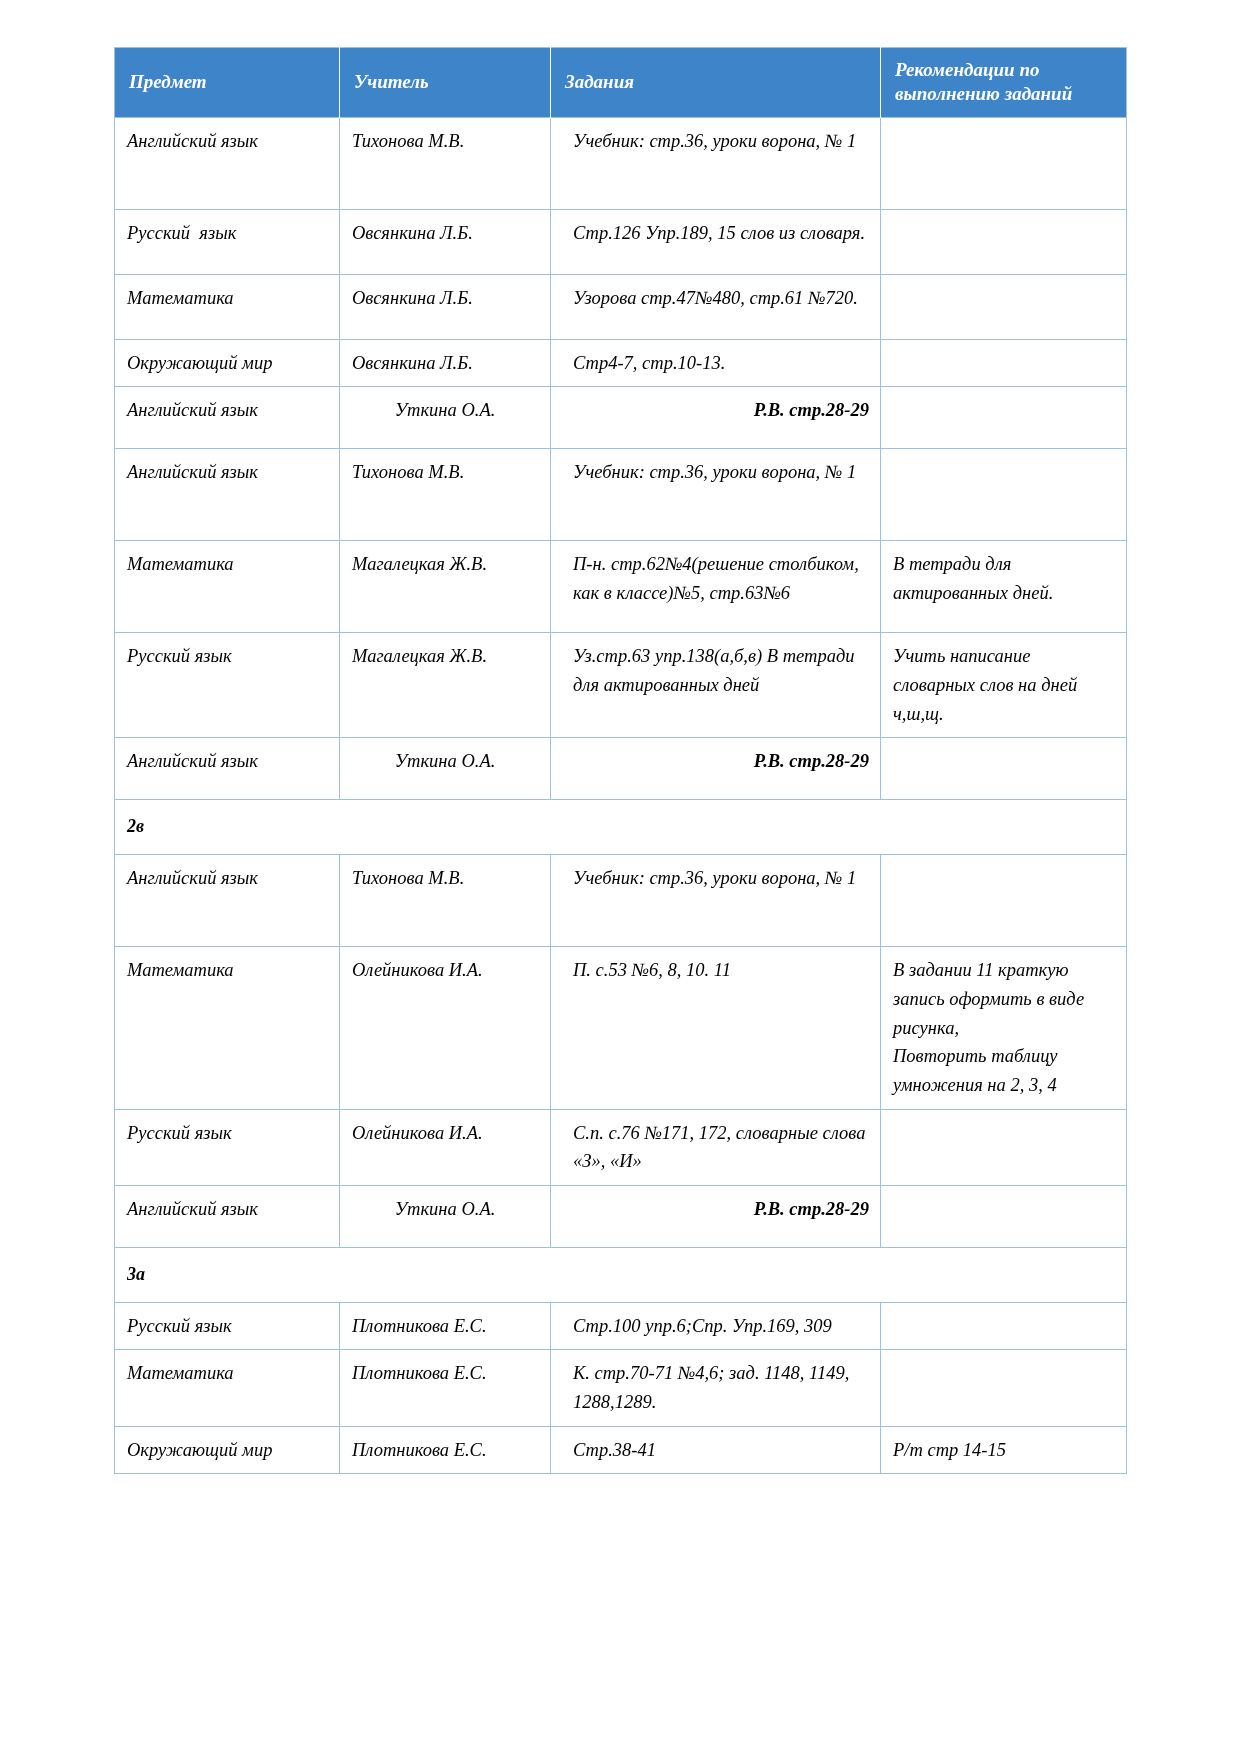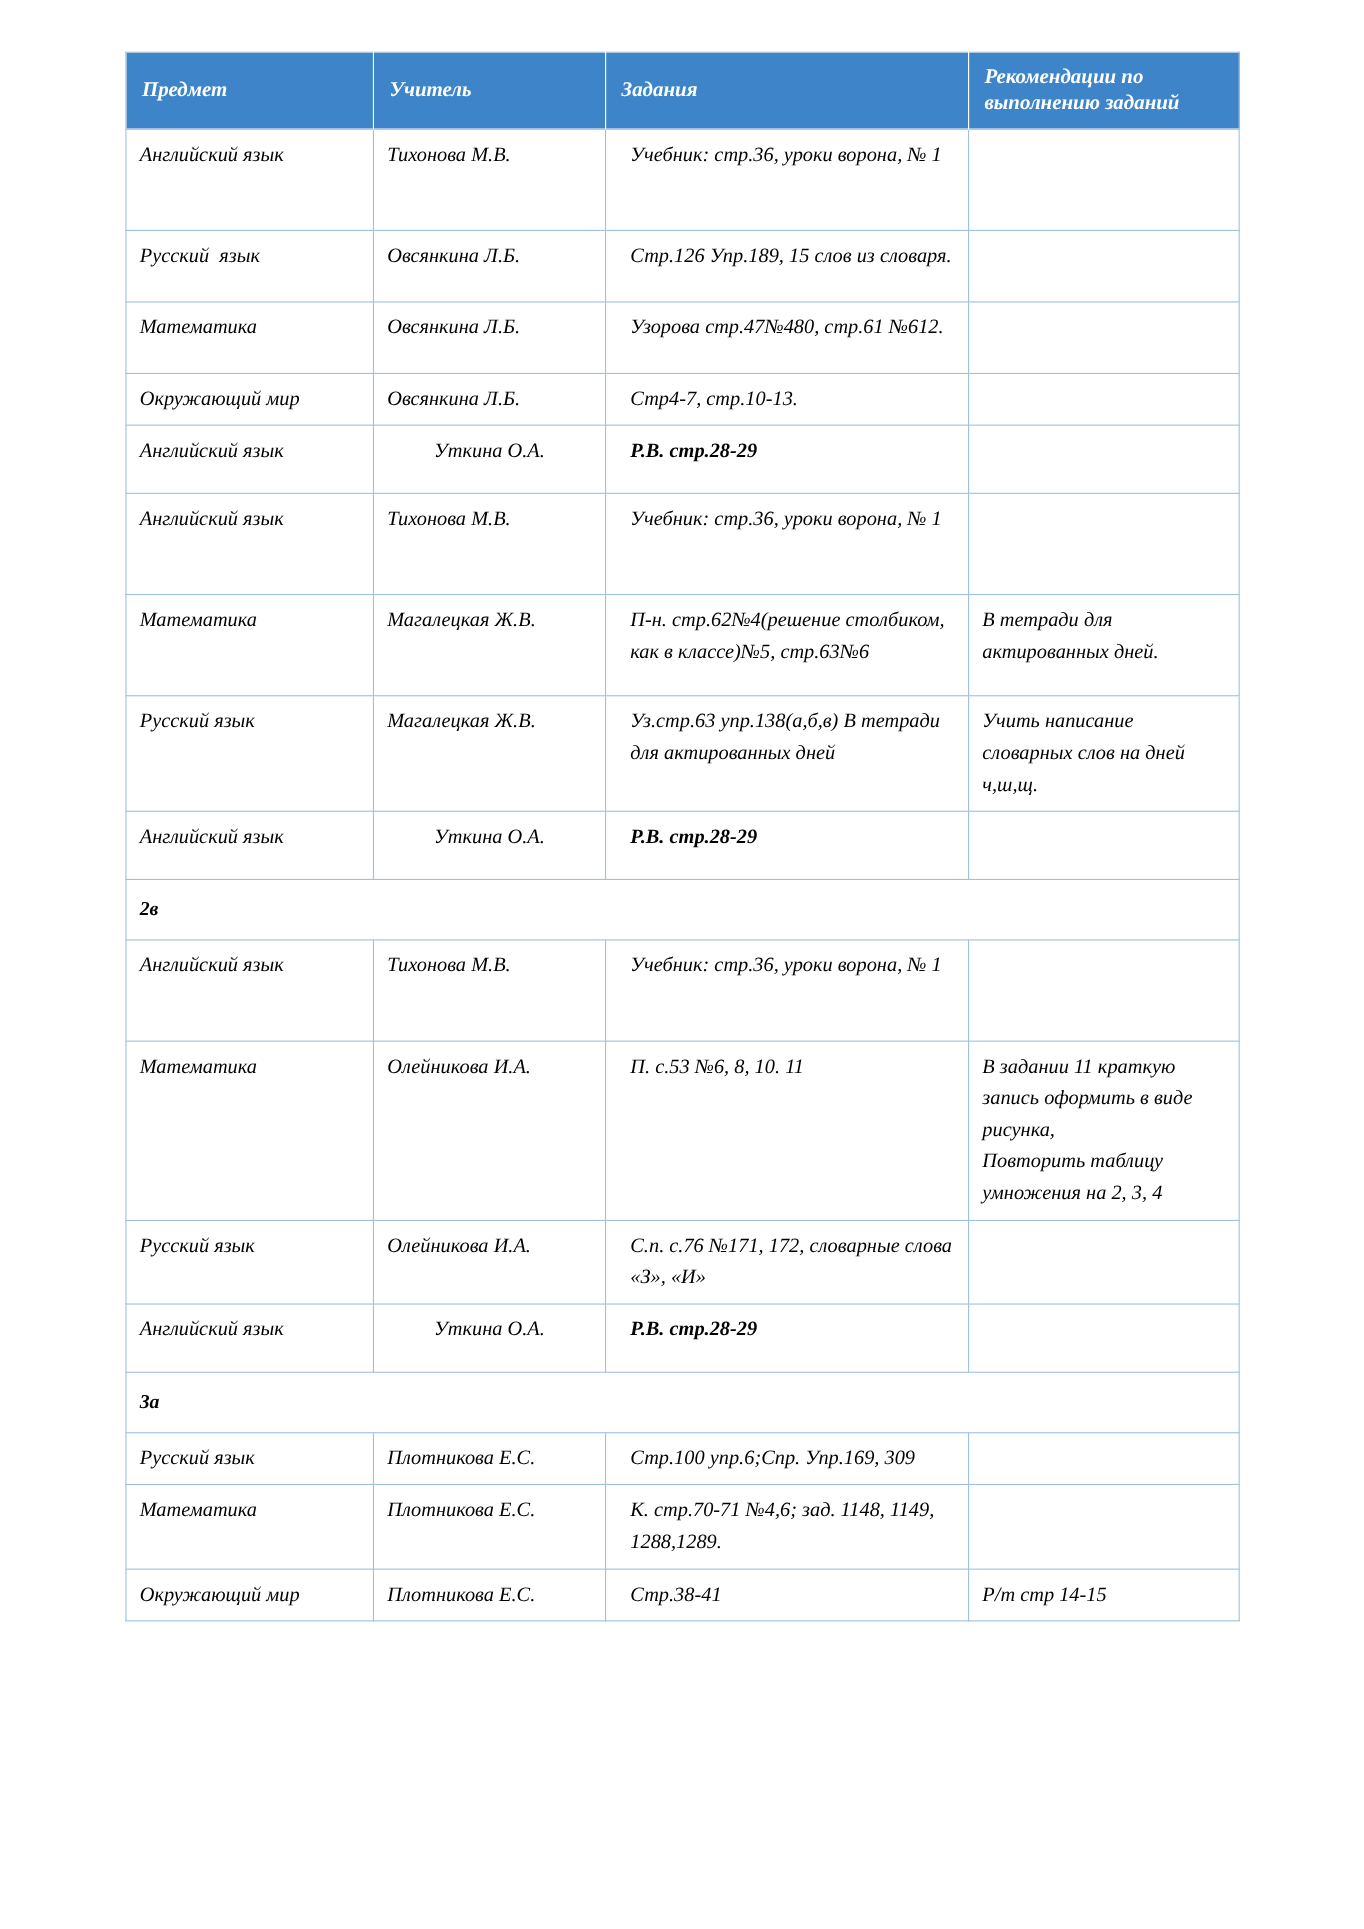--- a/index.html
+++ b/index.html
@@ -66,21 +66,21 @@
     font-size: 18px;
     padding-top: 13px;
     padding-bottom: 13px;
     border-left: 1px solid #9fc0de;
     border-right: 1px solid #9fc0de;
   }
   td.cell-subject   { white-space: pre-wrap; }
   td.cell-teacher   { white-space: pre-wrap; }
   td.cell-teacher.centered { text-align: center; padding-left: 0; padding-right: 0; }
   td.cell-tasks     { white-space: pre-wrap; padding-left: 22px; }
-  td.cell-tasks.strong { font-weight: bold; }
+  td.cell-tasks.strong { font-weight: bold; text-align: right; }
   td.cell-recs      { white-space: pre-wrap; margin-left: 28px; }
 </style>
 </head>
 <body>
 
 <div class="page">
   <div class="table-wrap">
     <table class="hw-table">
       <colgroup>
         <col class="c-subject">
@@ -105,21 +105,21 @@
           </tr>
           <tr style="height: 65px;">
             <td class="cell-subject">Русский  язык</td>
             <td class="cell-teacher">Овсянкина Л.Б.</td>
             <td class="cell-tasks">Стр.126 Упр.189, 15 слов из словаря.</td>
             <td class="cell-recs"></td>
           </tr>
           <tr style="height: 65px;">
             <td class="cell-subject">Математика</td>
             <td class="cell-teacher">Овсянкина Л.Б.</td>
-            <td class="cell-tasks">Узорова стр.47№480, стр.61 №612.</td>
+            <td class="cell-tasks">Узорова стр.47№480, стр.61 №720.</td>
             <td class="cell-recs"></td>
           </tr>
           <tr style="height: 38px;">
             <td class="cell-subject">Окружающий мир</td>
             <td class="cell-teacher">Овсянкина Л.Б.</td>
             <td class="cell-tasks">Стр4-7, стр.10-13.</td>
             <td class="cell-recs"></td>
           </tr>
           <tr style="height: 62px;">
             <td class="cell-subject">Английский язык</td>

